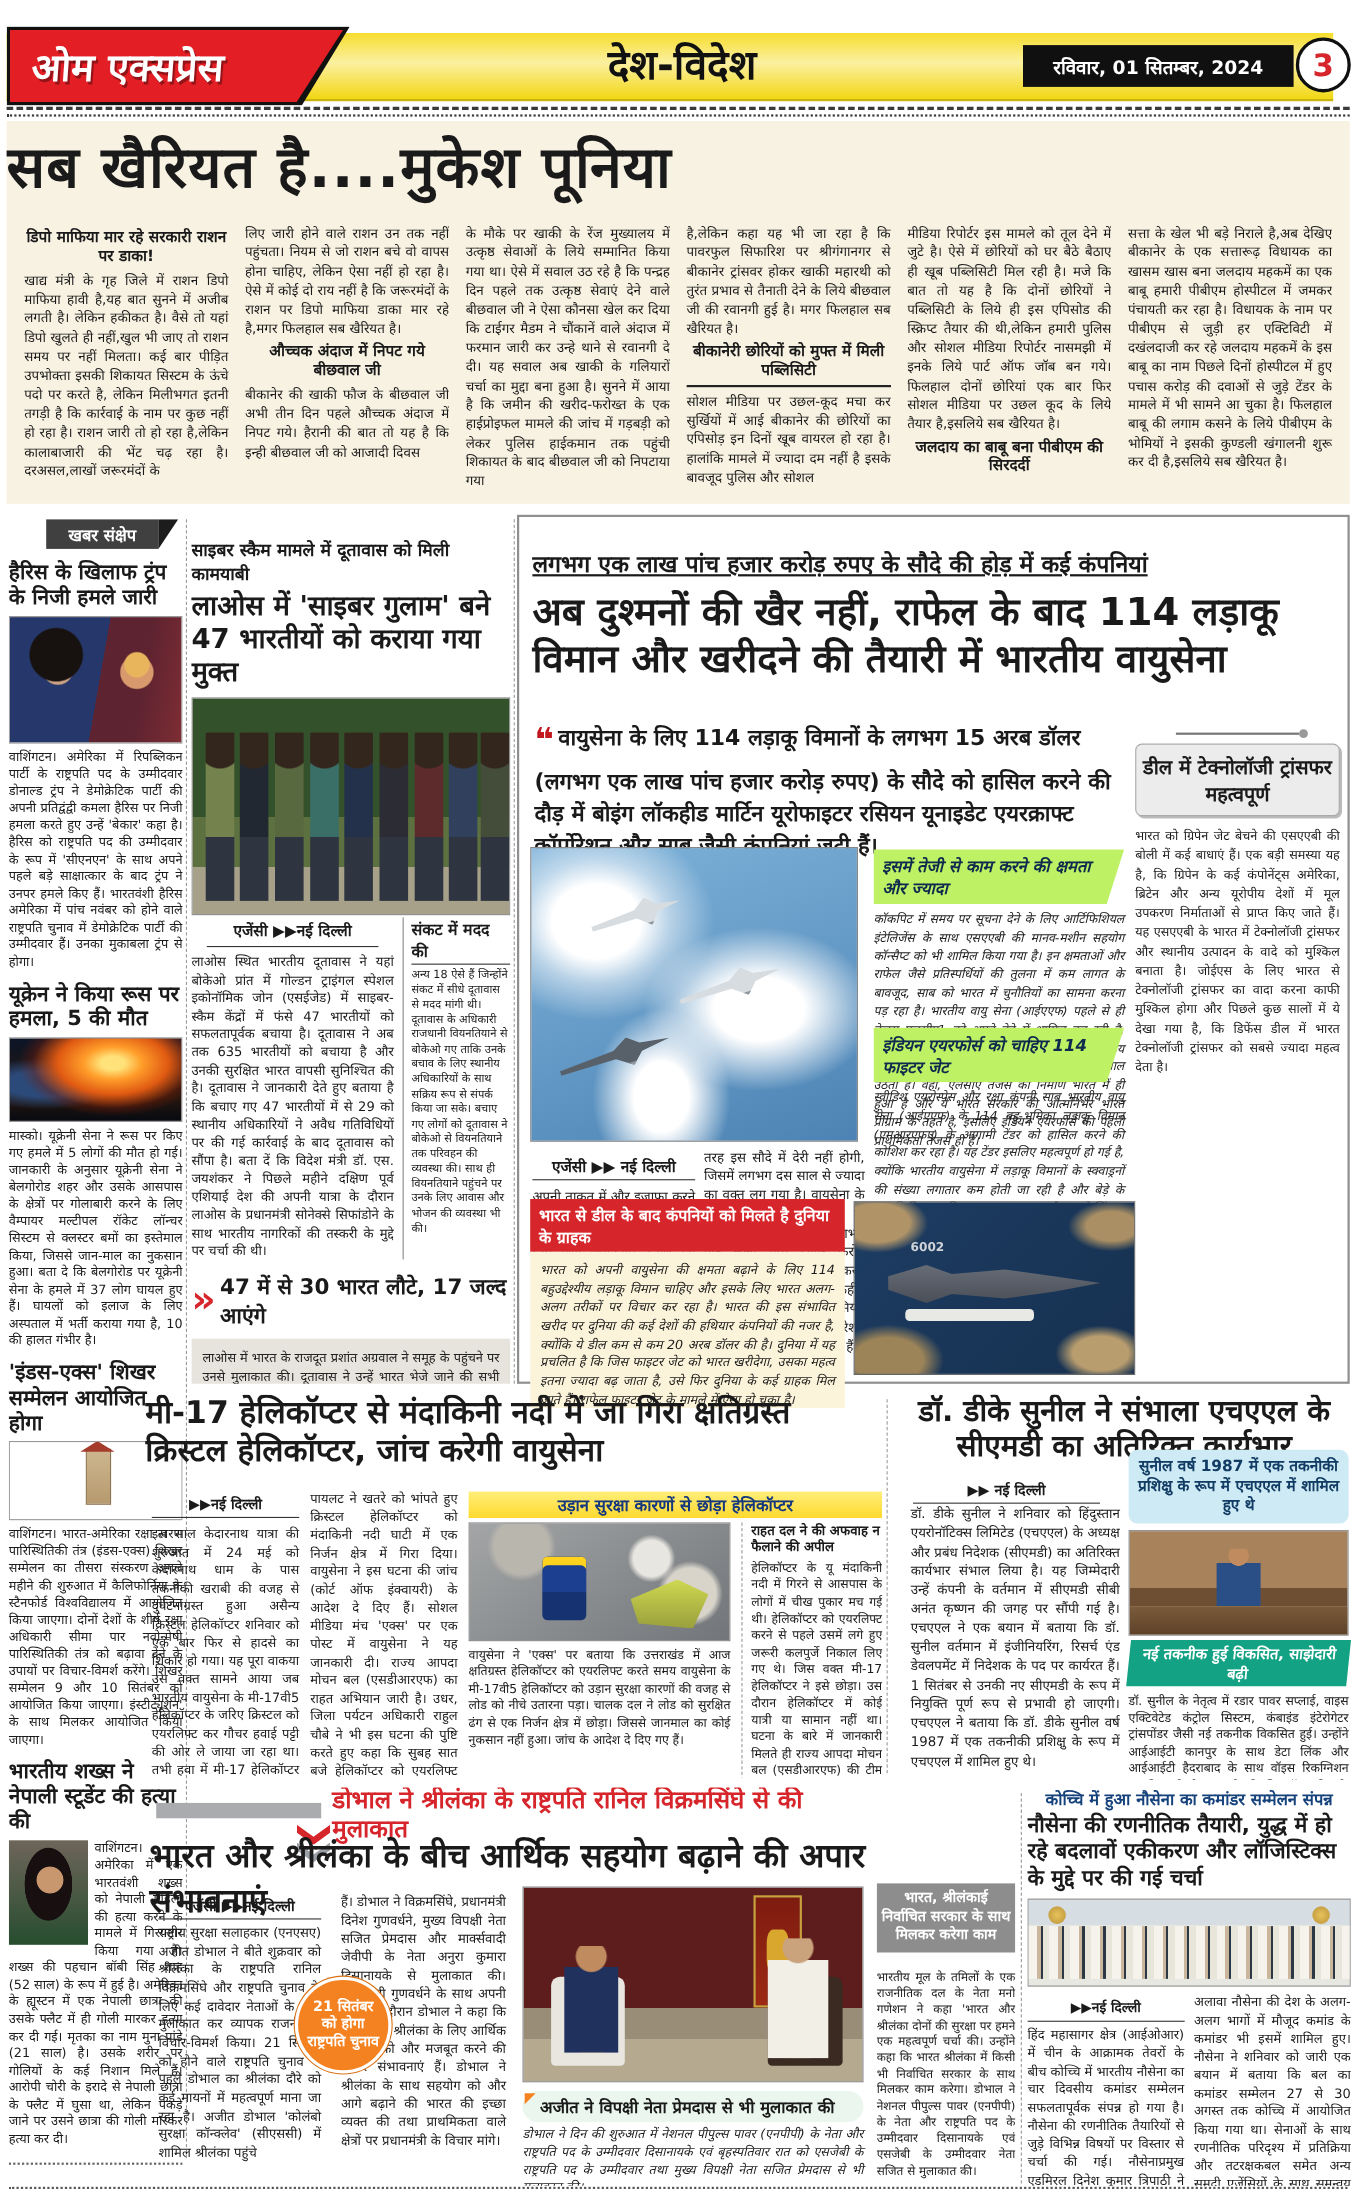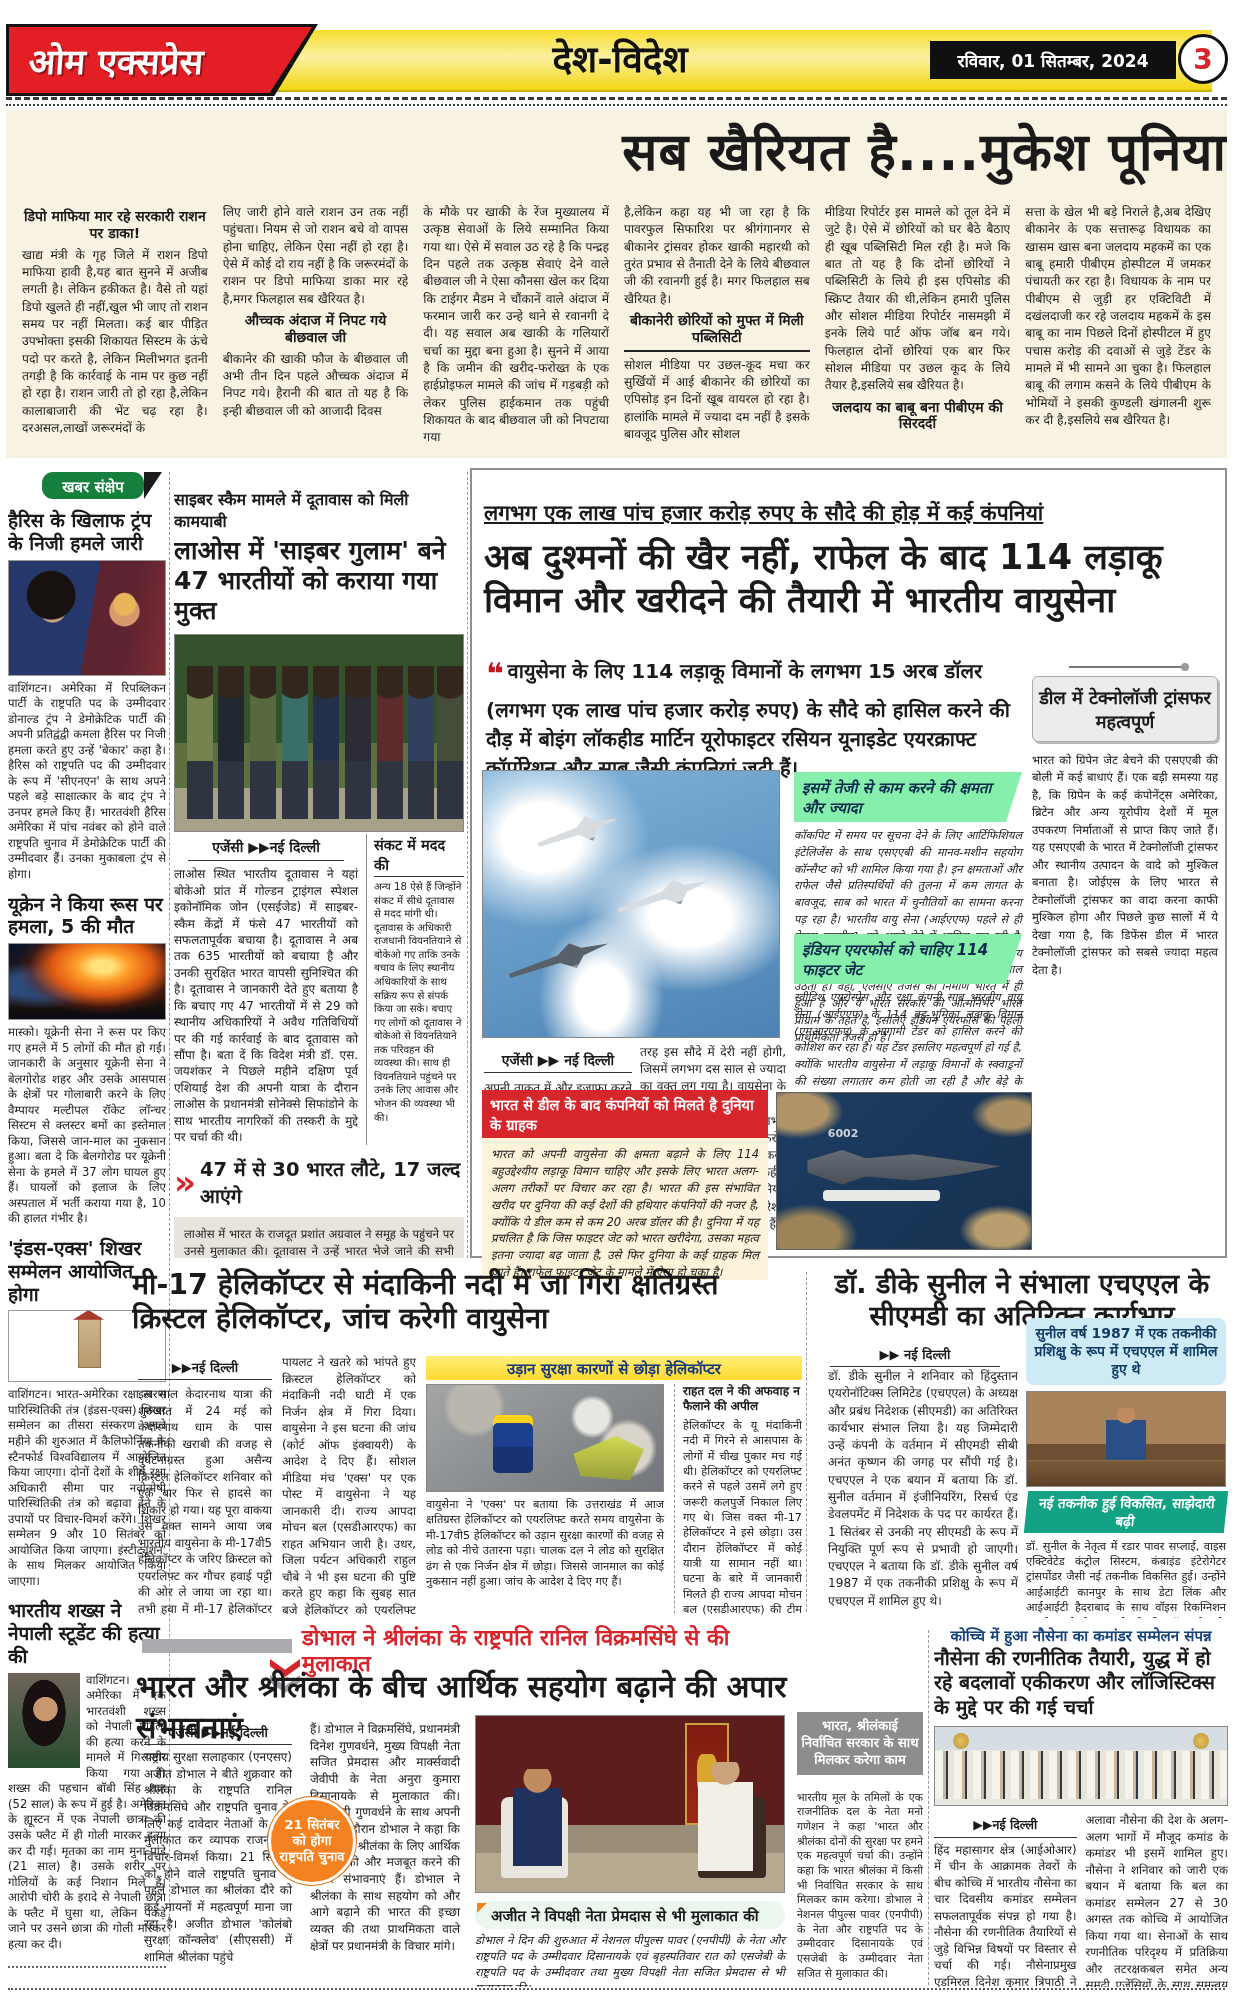--- a/index.html
+++ b/index.html
@@ -30,34 +30,34 @@
   .hdr-page { position:absolute; left:1178px; top:34px; width:50px; height:50px;
     background:#fff; border:3px solid #101010; border-radius:50%;
     display:flex; align-items:center; justify-content:center;
     font-size:28px; font-weight:bold; color:#d6252b; }
   .hdr-dashes { position:absolute; left:6px; top:97px; width:1221px; height:9px;
     border-top:3px dashed #3a3a3a; border-bottom:2px dotted #3a3a3a; }
 
   
   .top-article { position:absolute; left:6px; top:110px; width:1221px; height:348px;
     background:#f8f2e2; overflow:hidden; }
-  .top-article h1 { text-align:right; font-size:52px; font-weight:bold; padding-top:4px; letter-spacing:1px; }
+  .top-article h1 { text-align:left; font-size:52px; font-weight:bold; padding-top:4px; letter-spacing:1px; }
   .top-cols { position:absolute; left:16px; right:16px; top:94px; bottom:6px; display:flex; gap:15px; }
   .tcol { flex:1; font-size:12.2px; line-height:1.42; text-align:justify; overflow:hidden; }
   .tcol h3 { font-size:14px; line-height:1.2; text-align:center; margin:4px 0 5px; }
   .tcol h3.ul { border-bottom:2px solid #222; padding-bottom:4px; }
 
   
   .vsep { position:absolute; border-left:1px dashed #9a9a9a; width:0; }
   .hsep-bottom { position:absolute; left:8px; top:1988px; width:1217px; border-top:2px dotted #555; }
 
   
   .brief { position:absolute; left:8px; top:472px; width:158px; height:1500px; overflow:hidden; }
-  .brief-badge { position:relative; margin-left:34px; width:102px; height:27px; background:#15803d;
-    color:#fff; font-weight:bold; font-size:15px; display:flex; align-items:center; justify-content:center;border-radius:11px; }
+  .brief-badge { position:relative; margin-left:34px; width:102px; height:27px; background:#404040;
+    color:#fff; font-weight:bold; font-size:15px; display:flex; align-items:center; justify-content:center; }
   .brief-badge::after { content:""; position:absolute; right:-18px; top:0;
     border-top:27px solid #1c1c1c; border-right:18px solid transparent; }
   .brief-item { margin-top:10px; }
   .brief-item h3 { font-size:19px; line-height:1.2; margin-bottom:5px; }
   .brief-item p { font-size:11.6px; line-height:1.34; text-align:justify; }
   .bphoto { width:100%; border:1px solid #999; margin-bottom:5px; position:relative; overflow:hidden; }
   .photo-harris { height:116px;
     background:
       radial-gradient(circle at 27% 30%, #17120f 0 17%, transparent 18%),
       radial-gradient(circle at 28% 42%, #caa183 0 10%, transparent 11%),
@@ -131,21 +131,21 @@
       radial-gradient(ellipse at 70% 55%, #ffffff 0 14%, rgba(255,255,255,.55) 24%, transparent 36%),
       radial-gradient(ellipse at 40% 85%, #fff 0 10%, transparent 25%),
       linear-gradient(160deg,#7fb3da,#4c83b4); overflow:hidden; }
   .jet { position:absolute; width:84px; height:26px; background:#d7dce0;
     clip-path:polygon(0 42%,50% 32%,64% 0,74% 32%,100% 48%,74% 62%,64% 100%,50% 62%,0 58%);
     transform:rotate(-18deg); box-shadow:inset 0 -3px 0 #8e979e; }
   .photo-byline { position:absolute; left:12px; top:576px; width:148px; }
   .jets-c1 { position:absolute; left:12px; top:610px; width:148px; font-size:12.1px; line-height:1.42; text-align:justify; }
   .jets-c2 { position:absolute; left:168px; top:574px; width:146px; font-size:12.1px; line-height:1.42; text-align:justify; }
   .mini { position:absolute; width:228px; }
-  .mini .banner { background:#86efac; clip-path:polygon(0 0,100% 0,93% 100%,0 100%);
+  .mini .banner { background:#bef264; clip-path:polygon(0 0,100% 0,93% 100%,0 100%);
     font-size:15px; font-weight:bold; font-style:italic; color:#0e2b4e; padding:5px 10px 5px 8px; }
   .mini .txt { margin-top:6px; font-size:11.2px; line-height:1.5; font-style:italic; color:#222; text-align:justify; }
   .mini1 { left:322px; top:302px; }
   .mini2 { left:322px; top:464px; }
   .redbox { position:absolute; left:10px; top:620px; width:286px; }
   .redbox .rb-title { background:#d6252b; color:#fff; font-weight:bold; font-size:14.5px; padding:4px 8px; }
   .redbox .rb-body { background:#fcf4da; padding:8px 9px; font-size:11.5px; line-height:1.47;
     font-style:italic; text-align:justify; height:142px; overflow:hidden; }
   .photo-gripen { position:absolute; left:304px; top:622px; width:256px; height:158px; border:1px solid #666;
     background:

